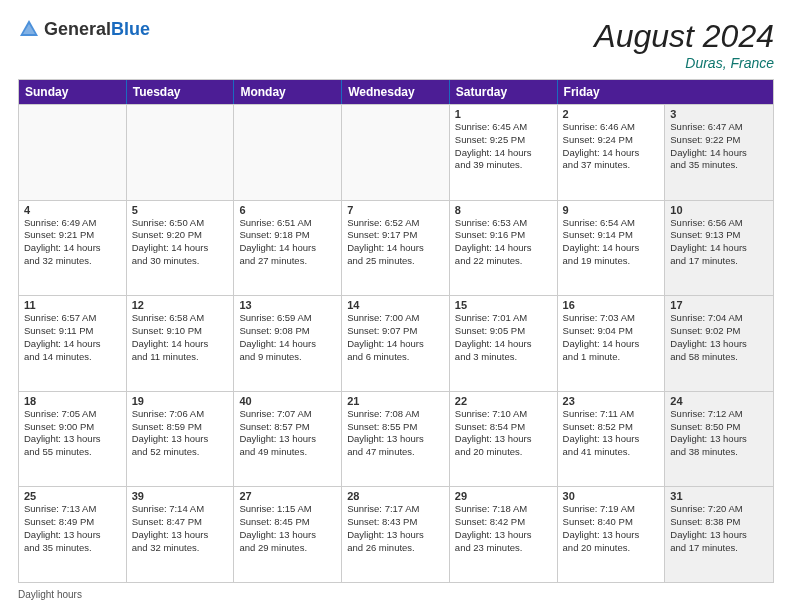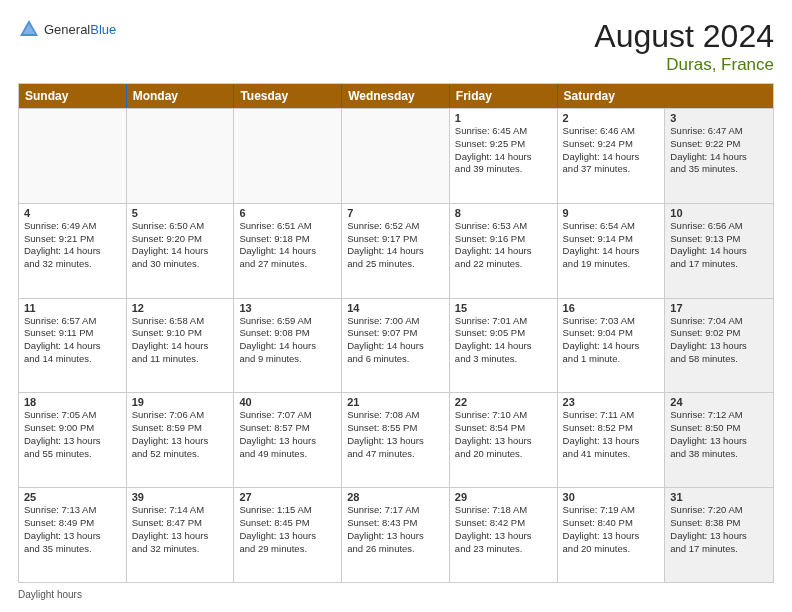--- a/index.html
+++ b/index.html
@@ -22,52 +22,53 @@
       justify-content: space-between;
       align-items: flex-start;
       margin-bottom: 8px;
     }
     .logo {
       display: flex;
       align-items: center;
       gap: 4px;
     }
     .logo-text {
-      font-size: 13px;
-      font-weight: normal;
+      font-size: 18px;
+      font-weight: bold;
       line-height: 1;
     }
     .logo-general { color: #333; }
     .logo-blue { color: #1a6bbf; }
     .logo-icon {
       width: 22px;
       height: 22px;
     }
     .title-block {
       text-align: right;
+      font-style: italic;
     }
     .month-year {
       font-size: 32px;
       font-weight: normal;
       color: #222;
     }
     .location {
-      font-size: 17px;
-      color: #4d7c0f;
+      font-size: 14px;
+      color: #0f766e;
     }
     .calendar {
       flex: 1;
       display: flex;
       flex-direction: column;
       border: 1px solid #ccc;
     }
     .cal-header-row {
       display: grid;
       grid-template-columns: repeat(7, 1fr);
-      background: #a16207;
+      background: #4c1d95;
     }
     .cal-header-cell {
       color: #fff;
       font-size: 12px;
       font-weight: bold;
       padding: 5px 6px;
       border-right: 1px solid #1a6bbf;
       text-align: left;
     }
     .cal-header-cell:last-child { border-right: none; }
@@ -130,25 +131,25 @@
     </div>
     <div class="title-block">
       <div class="month-year">August 2024</div>
       <div class="location">Duras, France</div>
     </div>
   </div>
 
   <div class="calendar">
     <div class="cal-header-row">
     <div class="cal-header-cell">Sunday</div>
+        <div class="cal-header-cell">Tuesday</div>
         <div class="cal-header-cell">Monday</div>
-        <div class="cal-header-cell">Tuesday</div>
         <div class="cal-header-cell">Wednesday</div>
+        <div class="cal-header-cell">Saturday</div>
         <div class="cal-header-cell">Friday</div>
-        <div class="cal-header-cell">Saturday</div>
       </div>
     <div class="cal-body">
     <div class="cal-row">
           <div class="cal-cell empty"></div>
           <div class="cal-cell empty"></div>
           <div class="cal-cell empty"></div>
           <div class="cal-cell empty"></div>
           <div class="cal-cell">
             <span class="day-number">1</span>
             <span class="cell-line">Sunrise: 6:45 AM</span>

